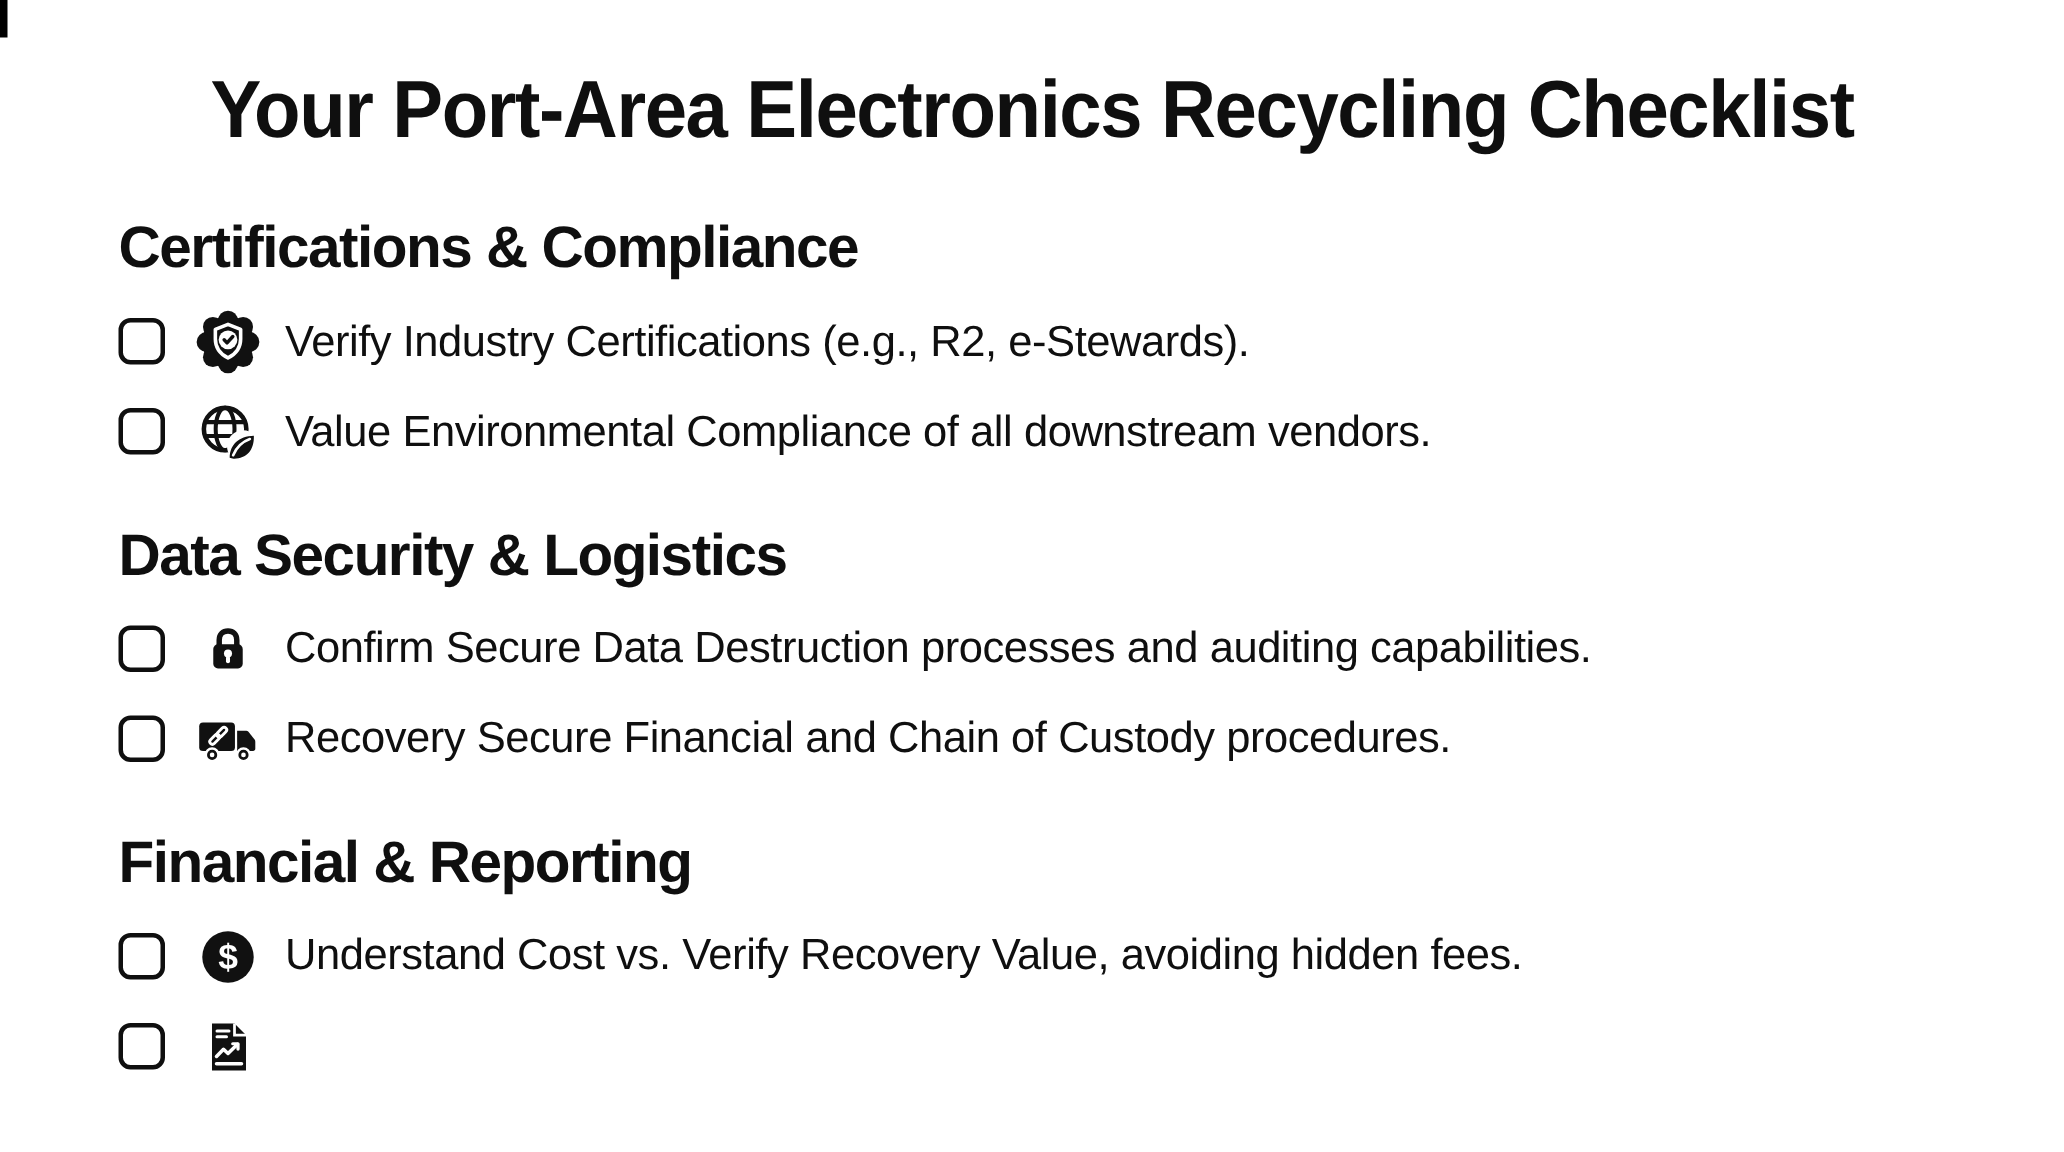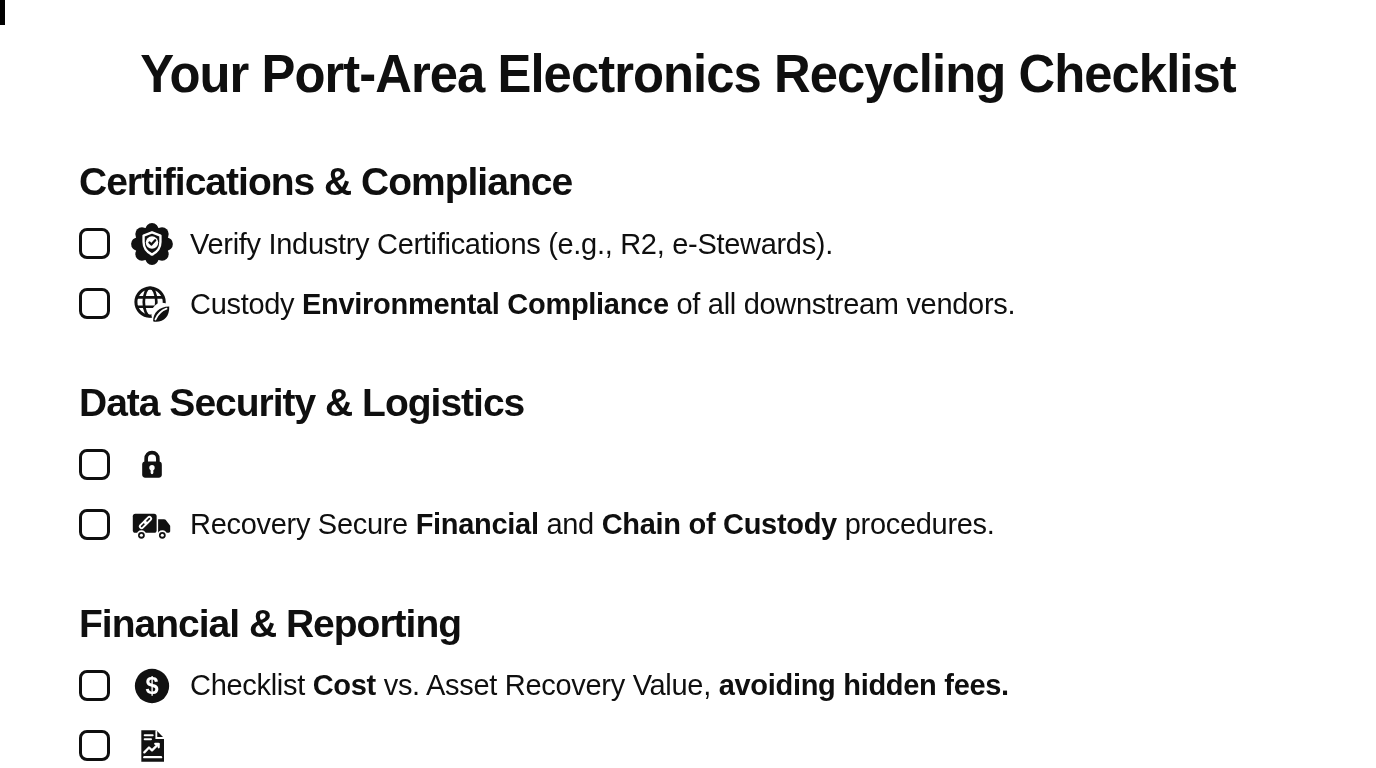--- a/index.html
+++ b/index.html
@@ -26,21 +26,21 @@
     font-weight:bold;
     letter-spacing:-1px;
     line-height:1.15;
     transform:scaleX(0.94);
     transform-origin:center;
     white-space:nowrap;
   }
   .content{
     padding:0 60px 0 79px;
   }
-  section.checklist-section{margin-top:56px;}
+  section.checklist-section{margin-top:40px;}
   h2.section-heading{
     margin:0 0 10px 0;
     font-size:39px;
     font-weight:bold;
     letter-spacing:-1px;
     line-height:1.15;
   }
   .row{
     display:flex;
     align-items:center;
@@ -62,21 +62,21 @@
     margin-right:15px;
     display:flex;align-items:center;justify-content:center;
   }
   .icon-holder svg{display:block;}
   .item-text{
     font-size:29px;
     letter-spacing:-0.3px;
     line-height:1.2;
     white-space:nowrap;
   }
-  .item-text .b{font-weight:bold;}
+  .item-text .b{font-weight:normal;}
 </style>
 </head>
 <body>
 
 <div class="corner-mark" style="background: rgb(0, 0, 0);"></div>
 
 <h1 class="page-title">Your Port-Area Electronics Recycling Checklist</h1>
 
 <div class="content">
   <div id="sections">
@@ -113,38 +113,39 @@
     <g fill="none" stroke="#111" stroke-width="1.7">
       <circle cx="11.2" cy="11.2" r="7.9"></circle>
       <ellipse cx="11.2" cy="11.2" rx="3.5" ry="7.9" stroke-width="1.5"></ellipse>
       <path d="M3.8 8.6 H18.6 M3.8 13.8 H18.2" stroke-width="1.5"></path>
     </g>
     <circle cx="17.9" cy="17.6" r="6.0" fill="#fff"></circle>
     <path d="M12.9 21.9 C13.0 17.0 16.2 13.9 21.9 13.7 C22.1 19.3 19.0 22.3 14.4 22.2 C13.8 22.2 13.3 22.1 12.9 21.9 Z" fill="#111"></path>
     <path d="M14.2 20.9 C15.5 17.9 17.6 15.9 20.4 14.9" fill="none" stroke="#fff" stroke-width="1.0" stroke-linecap="round"></path>
   </svg>
 </span>
-    <span class="item-text"><span>Custody </span><span class="b">Environmental Compliance</span><span> of all downstream vendors.</span></span>
+    <span class="item-text"><span>Value </span><span class="b">Environmental Compliance</span><span> of all downstream vendors.</span></span>
   </div>
 </div>
   </section>
 
   <section class="checklist-section">
     <h2 class="section-heading">Data Security &amp; Logistics</h2>
     <div class="items">
   <div class="row">
     <div class="checkbox" role="checkbox" aria-checked="false"></div>
     <span class="icon-holder">
   <svg width="38" height="40" viewBox="0 0 24 24">
     <path d="M8.3 10.4 V8 C8.3 5.7 9.8 4.2 12 4.2 C14.2 4.2 15.7 5.7 15.7 8 V10.4" fill="none" stroke="#111" stroke-width="2.3"></path>
     <rect x="5.8" y="9.8" width="12.4" height="10.2" rx="2" fill="#111"></rect>
     <circle cx="12" cy="13.7" r="1.7" fill="#fff"></circle>
     <rect x="11.15" y="14.6" width="1.7" height="3.2" rx="0.85" fill="#fff"></rect>
   </svg>
 </span>
+    <span class="item-text"><span>Confirm Secure </span><span class="b">Data Destruction</span><span> processes and auditing capabilities.</span></span>
   </div>
 
   <div class="row">
     <div class="checkbox" role="checkbox" aria-checked="false"></div>
     <span class="icon-holder">
   <svg width="47" height="44" viewBox="0 0 24 24">
     <rect x="1.8" y="5.8" width="13" height="10.4" rx="1.4" fill="#111"></rect>
     <path d="M15.6 8.8 H18.9 C19.2 8.8 19.5 8.95 19.7 9.2 L22 12.1 C22.15 12.3 22.2 12.55 22.2 12.8 V15.4 C22.2 15.9 21.8 16.2 21.4 16.2 H15.6 Z" fill="#111"></path>
     <g transform="rotate(-45 8.3 11)" fill="none" stroke="#fff" stroke-width="1.05">
       <rect x="4.9" y="10.1" width="4.3" height="1.9" rx="0.95"></rect>
@@ -165,21 +166,21 @@
     <h2 class="section-heading">Financial &amp; Reporting</h2>
     <div class="items">
   <div class="row">
     <div class="checkbox" role="checkbox" aria-checked="false"></div>
     <span class="icon-holder">
   <svg width="42" height="42" viewBox="0 0 24 24">
     <circle cx="12" cy="12" r="9.8" fill="#111"></circle>
     <text x="12" y="16.6" text-anchor="middle" fill="#fff" font-size="13.5" font-weight="bold" font-family="Liberation Sans, DejaVu Sans, sans-serif">$</text>
   </svg>
 </span>
-    <span class="item-text"><span>Checklist </span><span class="b">Cost</span><span> vs. Asset Recovery Value, </span><span class="b">avoiding hidden fees.</span></span>
+    <span class="item-text"><span>Understand </span><span class="b">Cost</span><span> vs. Verify Recovery Value, </span><span class="b">avoiding hidden fees.</span></span>
   </div>
 
   <div class="row">
     <div class="checkbox" role="checkbox" aria-checked="false"></div>
     <span class="icon-holder">
   <svg width="40" height="42" viewBox="0 0 24 24">
     <path d="M5.6 2.6 H14.6 L19.2 7.2 V21.4 H5.6 Z" fill="#111"></path>
     <path d="M14.6 2.6 V7.2 H19.2" fill="none" stroke="#fff" stroke-width="1.1"></path>
     <path d="M7.6 5.6 H12.4 M7.6 7.9 H11.4" stroke="#fff" stroke-width="1.2" stroke-linecap="round"></path>
     <path d="M7.4 15.8 L10.2 12.9 L12.0 14.6 L15.8 10.9" fill="none" stroke="#fff" stroke-width="1.4" stroke-linecap="round" stroke-linejoin="round"></path>

